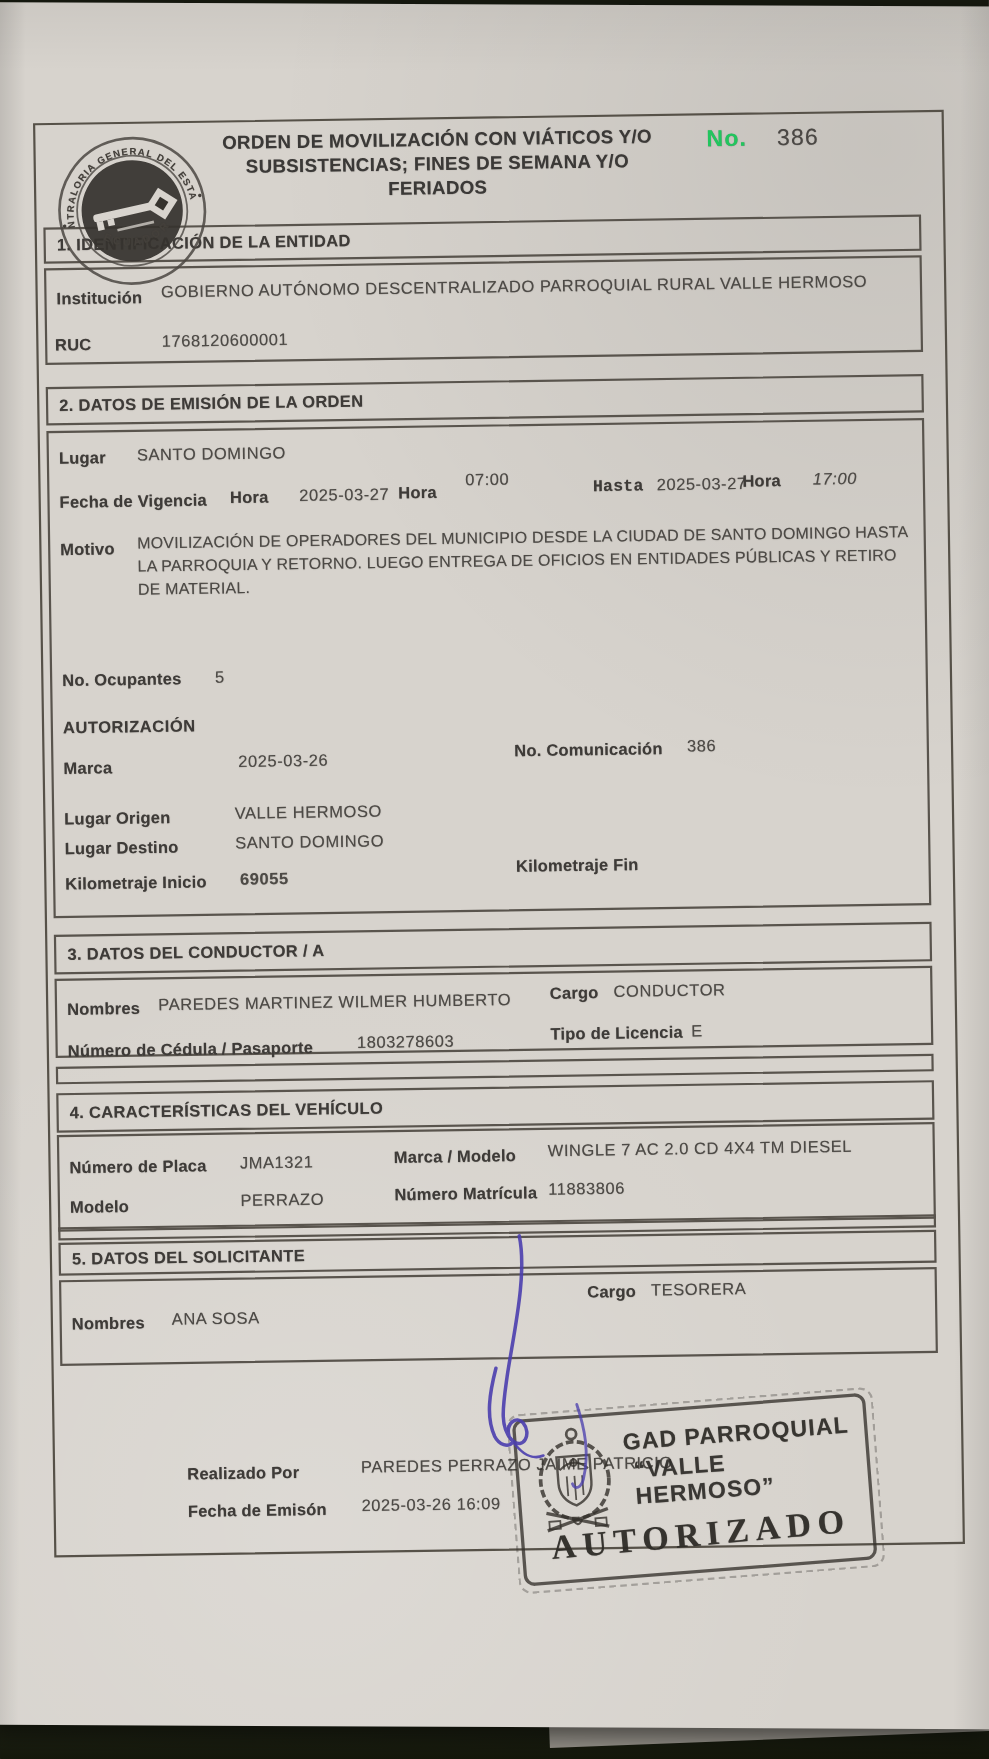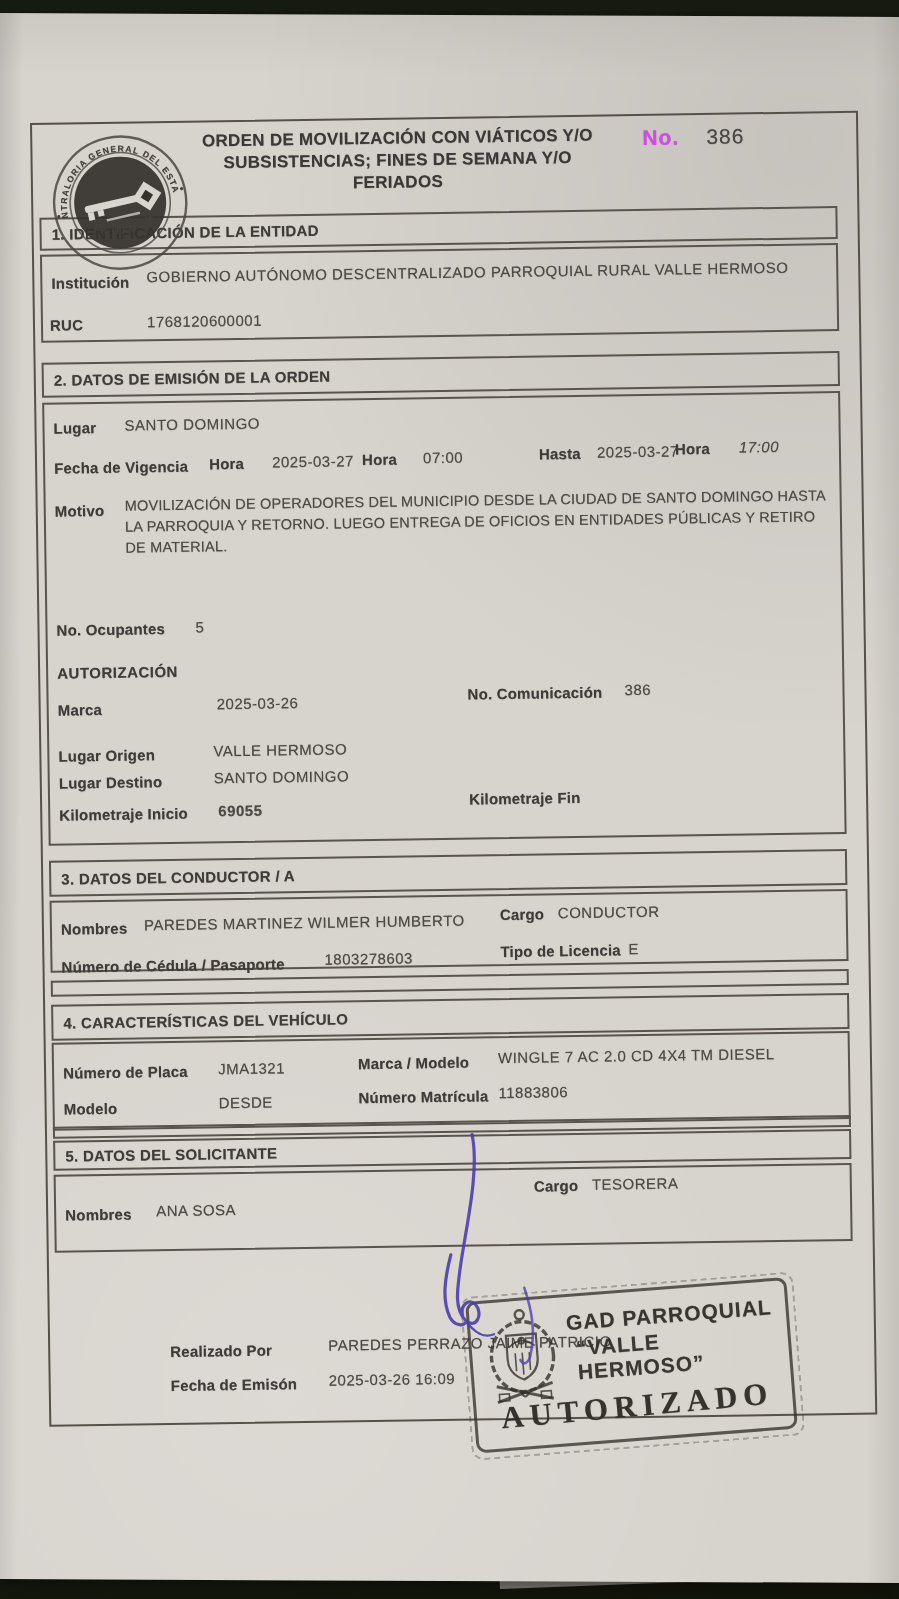--- a/index.html
+++ b/index.html
@@ -3,21 +3,21 @@
 <meta charset="utf-8">
 <style>
   html,body{margin:0;padding:0;}
   body{
     width:899px;height:1599px;
     background:#171a10;
     overflow:hidden;
     font-family:"Liberation Sans", sans-serif;
     position:relative;
   }
-  .stage{position:absolute;inset:0;overflow:hidden;margin-top:11px;}
+  .stage{position:absolute;inset:0;overflow:hidden;}
   .table-strip{
     position:absolute;left:0;bottom:-8px;width:100%;height:78px;
     background:linear-gradient(180deg,#3a3f2b 0%,#202416 35%,#121509 100%);
     transform:rotate(-0.6deg);
   }
   .table-wedge{
     position:absolute;right:-20px;bottom:18px;width:420px;height:40px;
     background:#96928a;transform:rotate(-2.2deg);
   }
   .paper{
@@ -47,21 +47,21 @@
     box-sizing:border-box;
   }
   .hdr{font-weight:bold;color:#3e3b38;letter-spacing:.3px;}
   .lbl{font-weight:bold;color:#3e3b38;letter-spacing:.2px;}
   .val{font-weight:normal;color:#4d4a46;letter-spacing:.5px;}
   .title{
     position:absolute;left:130px;top:8px;width:470px;
     text-align:center;font-weight:bold;font-size:17px;line-height:22px;
     color:#3b3937;letter-spacing:.3px;
   }
-  .doc-no-label{position:absolute;left:610px;top:10px;font-size:21px;font-weight:bold;color:#d946ef;letter-spacing:1px;}
+  .doc-no-label{position:absolute;left:610px;top:10px;font-size:21px;font-weight:bold;color:#22c55e;letter-spacing:1px;}
   .doc-no-value{position:absolute;left:674px;top:10px;font-size:21px;color:#4a4744;letter-spacing:1px;}
   .seal{position:absolute;left:8px;top:0px;width:158px;height:158px;z-index:3;}
   .motivo-lines div{white-space:nowrap;font-size:14.5px;line-height:21px;letter-spacing:.2px;color:#4d4a46;}
   .sig-svg{position:absolute;left:360px;top:1012px;width:260px;height:240px;z-index:6;pointer-events:none;}
   .stamp{
     position:absolute;left:420px;top:1173px;width:322px;height:152px;
     border:3px solid rgba(52,49,44,0.78);
     border-radius:10px;
     transform:rotate(-3.6deg);
     z-index:5;
@@ -142,22 +142,22 @@
       <span class="abs hdr" style="left:10px;top:7px;">2. DATOS DE EMISIÓN DE LA ORDEN</span>
     </div>
     <div class="box" style="top:278px;height:443px;">
       <span class="abs lbl" style="left:9px;top:15px;">Lugar</span>
       <span class="abs val" style="left:80px;top:13px;">SANTO DOMINGO</span>
 
       <span class="abs lbl" style="left:9px;top:55px;">Fecha de Vigencia</span>
       <span class="abs lbl" style="left:164px;top:53px;">Hora</span>
       <span class="abs val" style="left:227px;top:52px;">2025-03-27</span>
       <span class="abs lbl" style="left:317px;top:51px;">Hora</span>
-      <span class="abs val" style="left:378px;top:50px;text-align:center;">07:00</span>
-      <span class="abs lbl" style="left:494px;top:48px;">Hasta</span>
+      <span class="abs val" style="left:378px;top:40px;text-align:center;">07:00</span>
+      <span class="abs lbl" style="left:494px;top:48px;font-family:Liberation Mono, monospace;">Hasta</span>
       <span class="abs val" style="left:552px;top:47px;">2025-03-27</span>
       <span class="abs lbl" style="left:630px;top:45px;">Hora</span>
       <span class="abs val" style="left:694px;top:44px;font-style:italic;">17:00</span>
 
       <span class="abs lbl" style="left:9px;top:98px;">Motivo</span>
       <div class="abs motivo-lines" style="left:79px;top:92px;">
         <div>MOVILIZACIÓN DE OPERADORES DEL MUNICIPIO DESDE LA CIUDAD DE SANTO DOMINGO HASTA</div>
         <div>LA PARROQUIA Y RETORNO. LUEGO ENTREGA DE OFICIOS EN ENTIDADES PÚBLICAS Y RETIRO</div>
         <div>DE MATERIAL.</div>
       </div>
@@ -200,21 +200,21 @@
 
     <div class="box" style="top:880px;height:36px;">
       <span class="abs hdr" style="left:10px;top:8px;">4. CARACTERÍSTICAS DEL VEHÍCULO</span>
     </div>
     <div class="box" style="top:918px;height:88px;">
       <span class="abs lbl" style="left:9px;top:20px;">Número de Placa</span>
       <span class="abs val" style="left:164px;top:18px;">JMA1321</span>
       <span class="abs lbl" style="left:304px;top:15px;">Marca / Modelo</span>
       <span class="abs val" style="left:444px;top:11px;">WINGLE 7 AC 2.0 CD 4X4 TM DIESEL</span>
       <span class="abs lbl" style="left:9px;top:56px;">Modelo</span>
-      <span class="abs val" style="left:164px;top:52px;">DESDE</span>
+      <span class="abs val" style="left:164px;top:52px;">PERRAZO</span>
       <span class="abs lbl" style="left:304px;top:49px;">Número Matrícula</span>
       <span class="abs val" style="left:444px;top:46px;">11883806</span>
     </div>
     <div class="box" style="top:1002px;height:12px;"></div>
 
     <div class="box" style="top:1016px;height:30px;">
       <span class="abs hdr" style="left:10px;top:5px;">5. DATOS DEL SOLICITANTE</span>
     </div>
     <div class="box" style="top:1050px;height:78px;">
       <span class="abs lbl" style="left:478px;top:8px;">Cargo</span>

